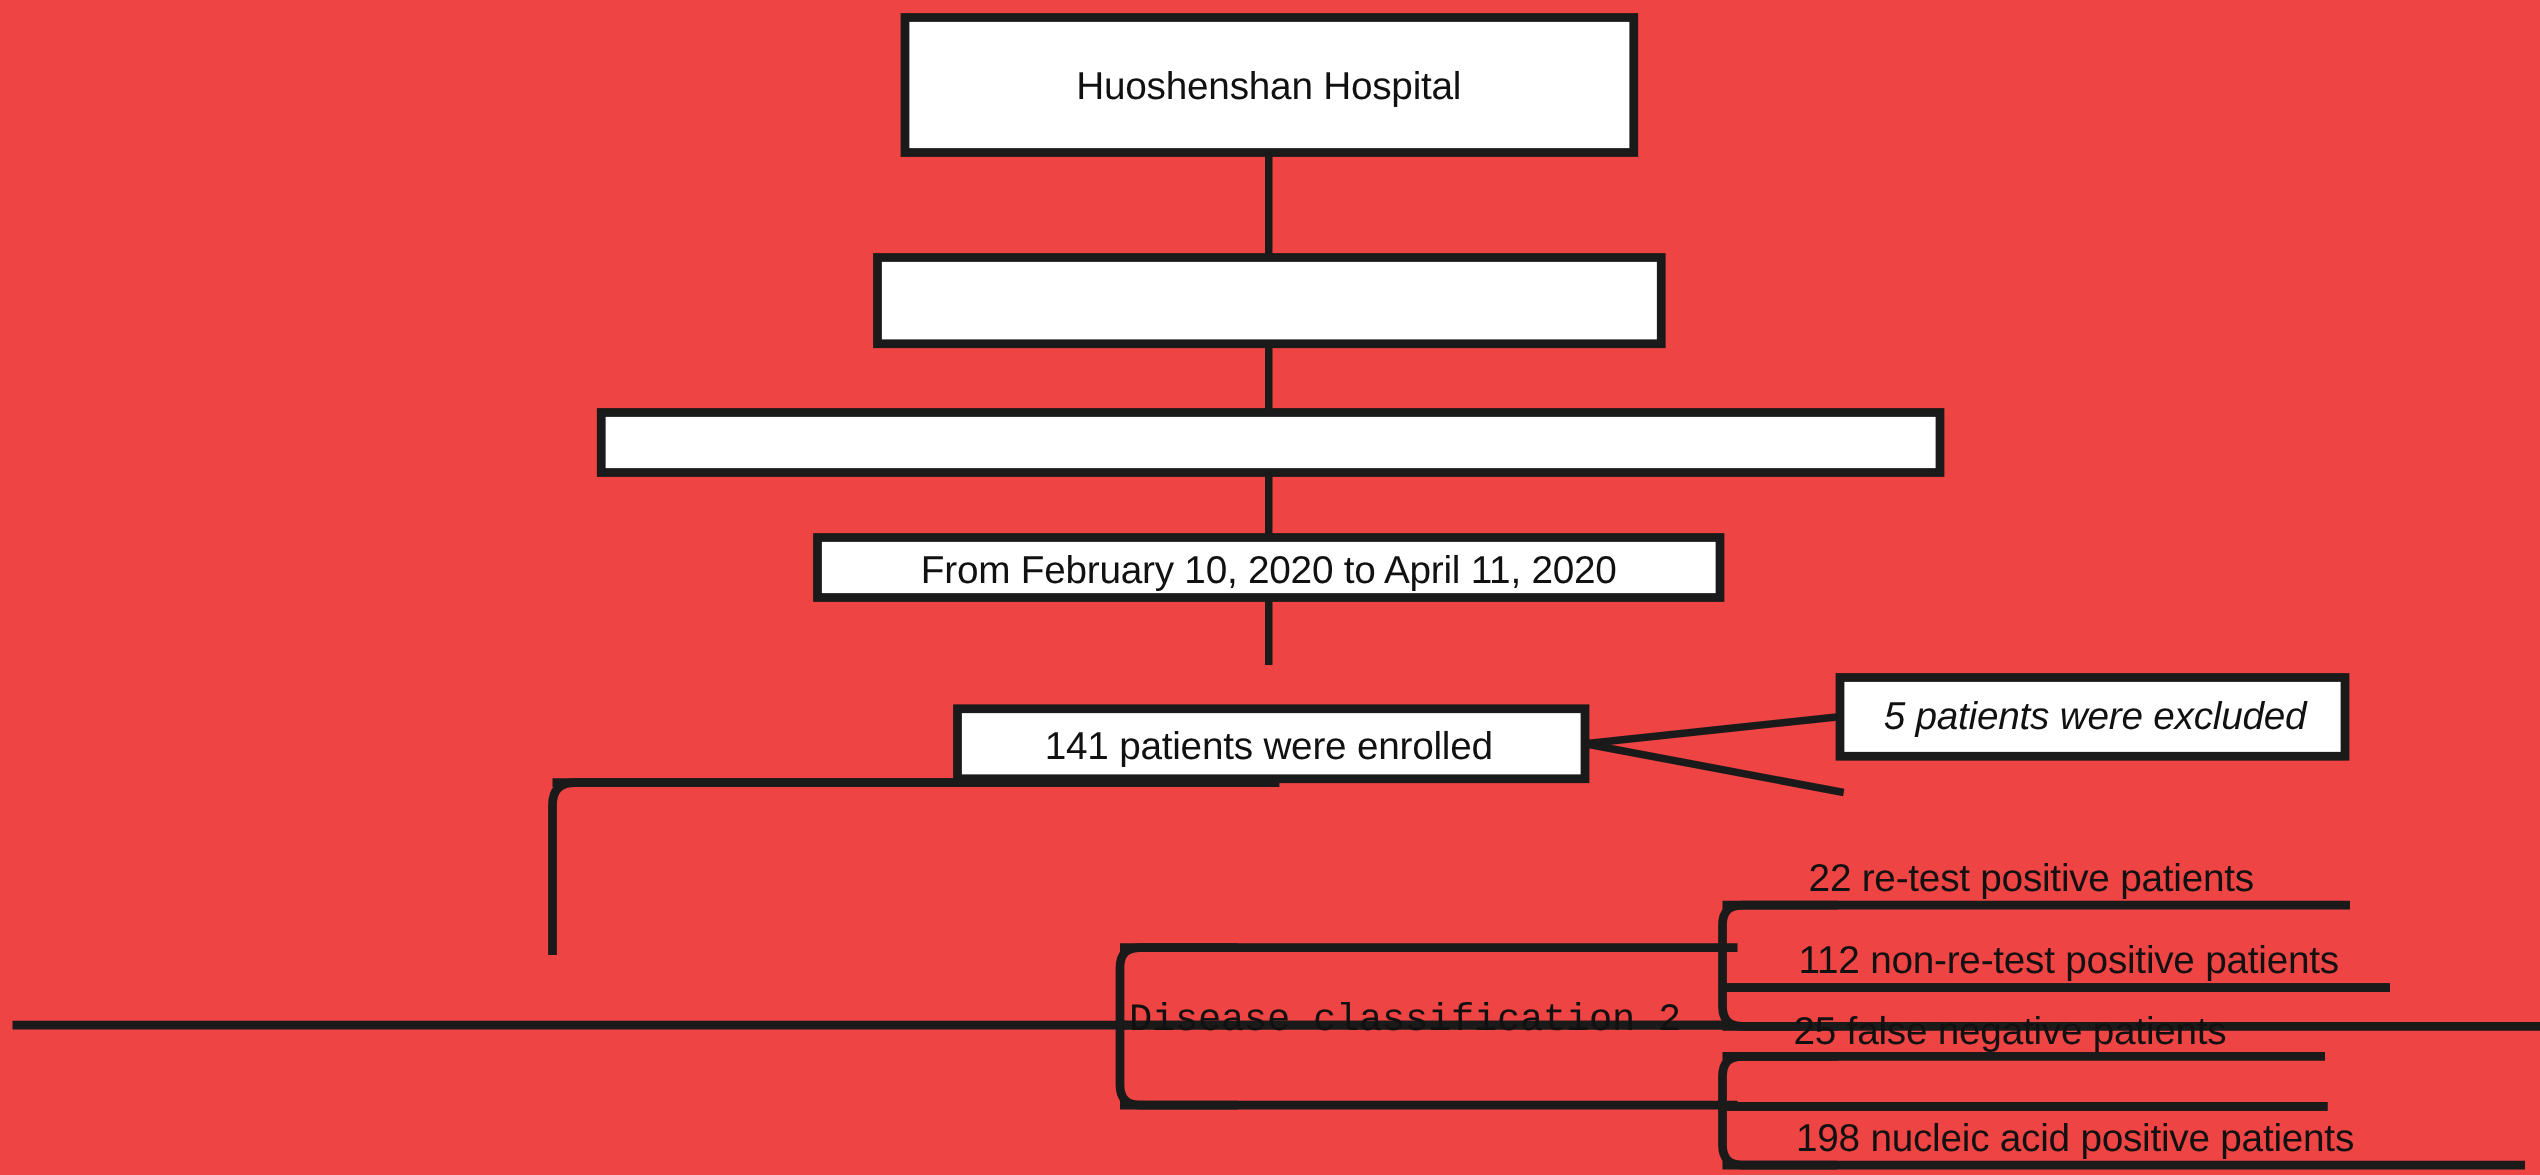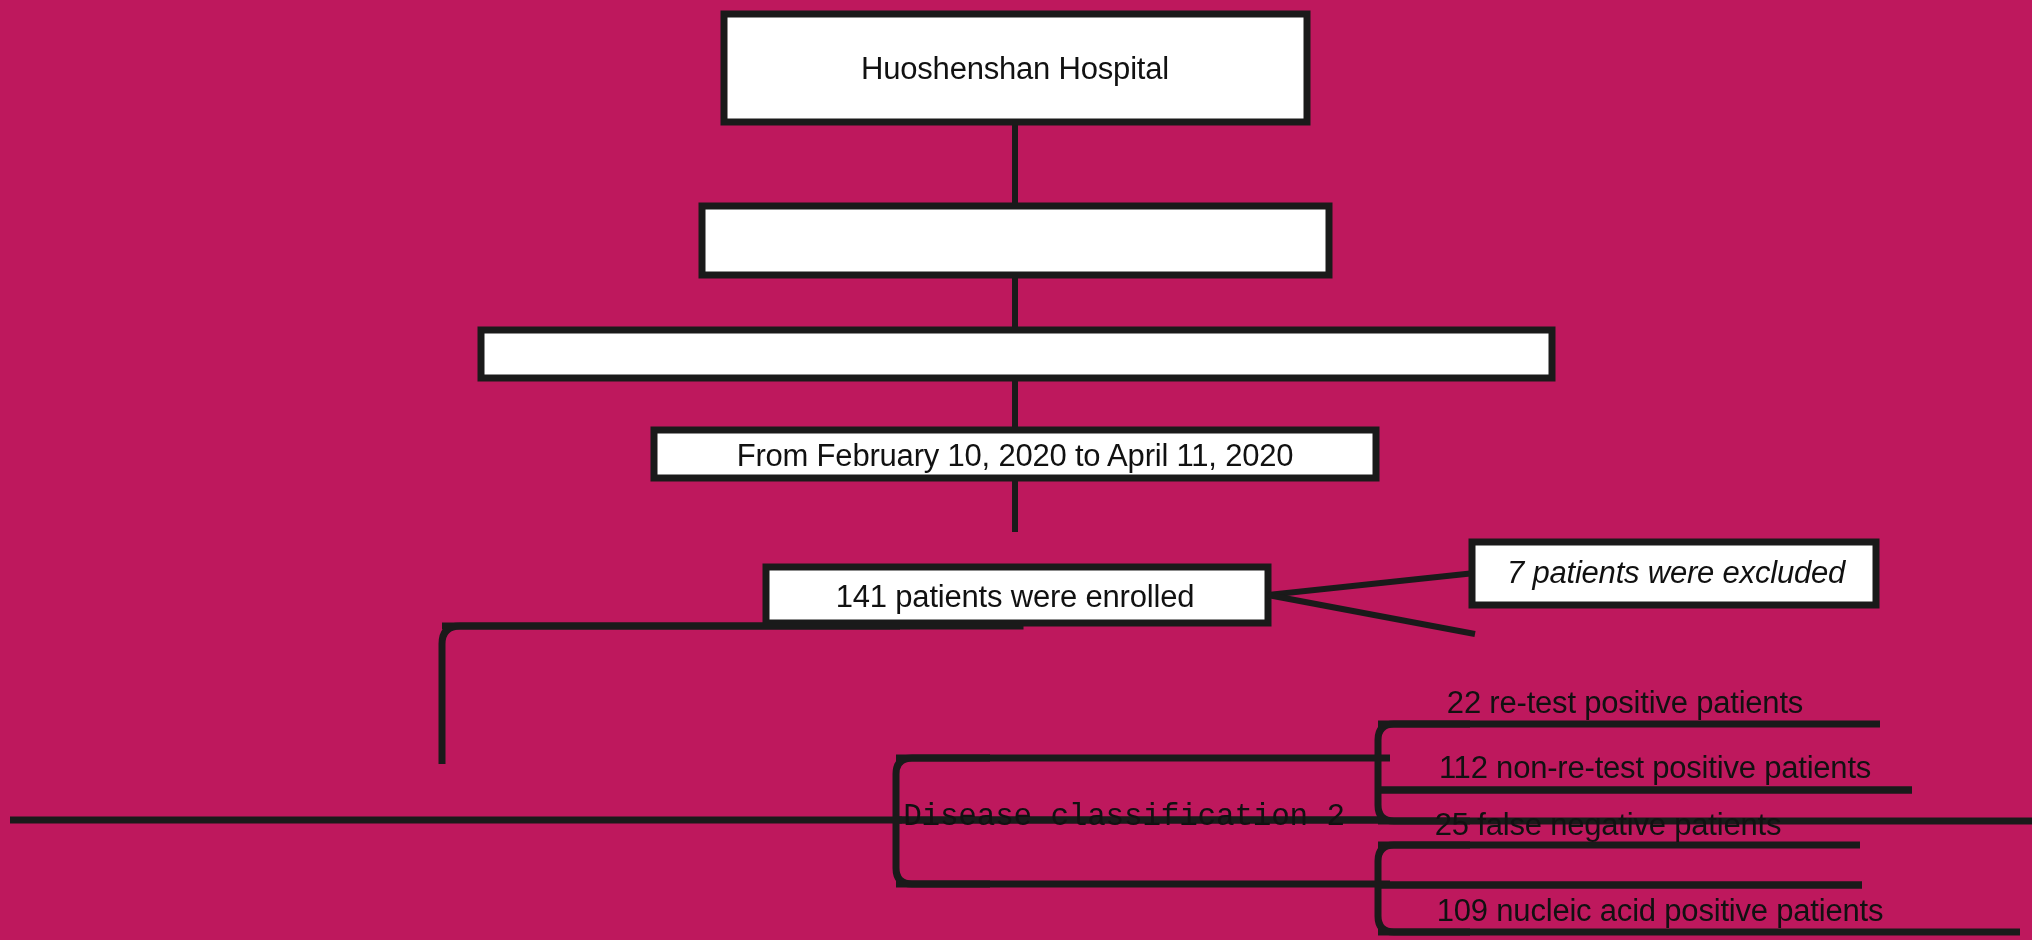--- a/index.html
+++ b/index.html
@@ -10,21 +10,21 @@
   body {
     width: 2032px;
     height: 940px;
     font-family: "Liberation Sans", sans-serif;
     overflow: hidden;
   }
   #flow-root {
     position: relative;
     width: 2032px;
     height: 940px;
-    background: #be185d;
+    background: #ef4444;
   }
   svg#flow-svg {
     position: absolute;
     left: 0;
     top: 0;
     width: 2032px;
     height: 940px;
     display: block;
   }
   .node-stroke {
@@ -125,27 +125,27 @@
   </svg>
 
   <div class="flow-label centered" style="left:1015px; top:53px;">Huoshenshan Hospital</div>
 
 
 
   <div class="flow-label centered" style="left:1015px; top:440px;">From February 10, 2020 to April 11, 2020</div>
 
   <div class="flow-label centered" style="left:1015px; top:581px;">141 patients were enrolled</div>
 
-  <div class="flow-label centered italic" style="left:1676px; top:557px;">7 patients were excluded</div>
+  <div class="flow-label centered italic" style="left:1676px; top:557px;">5 patients were excluded</div>
 
 
 
   <div class="flow-label centered" style="left:1124px; top:801px;font-family:Liberation Mono, monospace;">Disease classification 2</div>
 
   <div class="flow-label centered" style="left:1625px; top:687px;">22 re-test positive patients</div>
 
   <div class="flow-label centered" style="left:1655px; top:752px;">112 non-re-test positive patients</div>
 
   <div class="flow-label centered" style="left:1608px; top:809px;">25 false negative patients</div>
 
-  <div class="flow-label centered" style="left:1660px; top:895px;">109 nucleic acid positive patients</div>
+  <div class="flow-label centered" style="left:1660px; top:895px;">198 nucleic acid positive patients</div>
 
 </div>
 
 </body></html>

